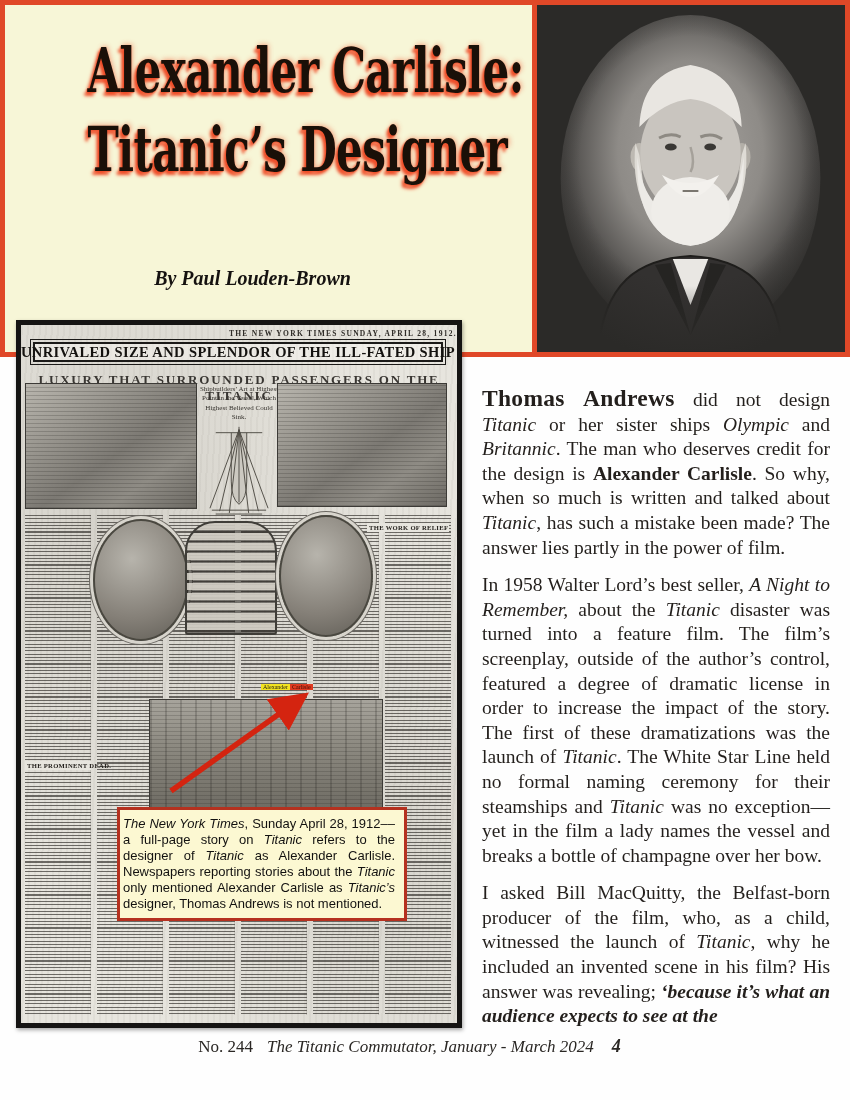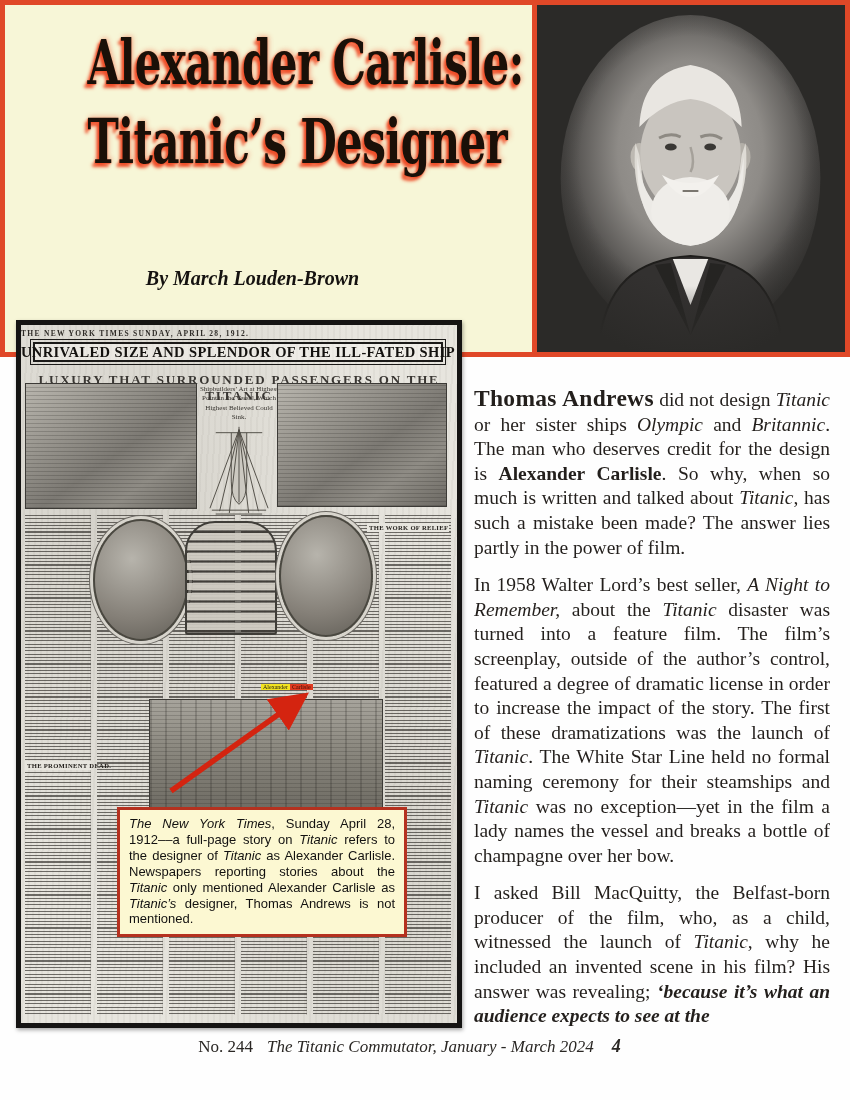--- a/index.html
+++ b/index.html
@@ -7,42 +7,42 @@
     --cream:#f7f6d7; --dark:#2b2a28; --glow:#ef4f2a;
     --paper:#e7e5de; --ink:#231f1c; --hlyellow:#f2e31f; --hlred:#e03a20;
   }
   *{margin:0;padding:0;box-sizing:border-box}
   body{background:#fff;font-family:"Liberation Serif",serif}
   .page{position:relative;width:850px;height:1100px;background:#fefefe;overflow:hidden}
 
   
   .banner{position:absolute;left:0;top:0;width:850px;height:357px;
     background:var(--cream);border:5px solid var(--accent)}
-  .title-block{position:absolute;left:0;top:18px;width:515px;text-align:center;color:#1a1008}
+  .title-block{position:absolute;left:0;top:26px;width:515px;text-align:center;color:#1a1008}
   .title-line{display:block;font-family:"DejaVu Serif",serif;font-weight:700;
     font-size:62px;line-height:79px;letter-spacing:-1px;white-space:nowrap;
     transform:scaleX(.68);transform-origin:50% 50%;
     text-shadow:-4px 4px 4px var(--glow),-1px 1px 2px var(--glow),2px -1px 6px rgba(239,79,42,.45)}
   .byline{position:absolute;left:0;top:262px;width:495px;text-align:center;
     font-weight:700;font-style:italic;font-size:20px;color:#151210}
   .portrait-block{position:absolute;right:0;top:0;width:313px;height:347px;
     background:var(--dark);border-left:5px solid var(--accent)}
   .portrait-block svg{display:block;width:100%;height:100%}
 
   
   .clipping{position:absolute;left:16px;top:320px;width:446px;height:708px;
     border:5px solid #151413;background:var(--paper);z-index:3;
     box-shadow:1px 2px 4px rgba(0,0,0,.35)}
   .paper{position:relative;width:436px;height:698px;color:#2e2b27;
     background-color:var(--paper);
     background-image:
       radial-gradient(ellipse at 22% 28%, rgba(110,104,94,.16), transparent 55%),
       radial-gradient(ellipse at 78% 72%, rgba(110,104,94,.14), transparent 50%),
       repeating-linear-gradient(93deg, rgba(90,85,75,.05) 0 2px, transparent 2px 6px)}
-  .masthead{position:absolute;left:0;top:4px;width:100%;text-align:left;
+  .masthead{position:absolute;left:0;top:4px;width:100%;text-align:right;
     font-size:7.5px;font-weight:700;letter-spacing:1.3px;color:#2e2b27}
   .headline-box{position:absolute;left:12px;top:17px;width:410px;height:20px;
     border:2px solid #1b1a18;outline:1px solid #1b1a18;outline-offset:2px;
     display:flex;align-items:center;justify-content:center;background:rgba(250,249,244,.45)}
   .headline-box span{font-size:14.5px;font-weight:700;letter-spacing:.4px;white-space:nowrap;color:#14120f}
   .subhead{position:absolute;left:0;top:47px;width:100%;text-align:center;
     font-size:13px;letter-spacing:1.8px;color:#3a3733;font-weight:700}
 
   .engraving{position:absolute;border:1px solid #3c3a36;
     background-image:
@@ -75,27 +75,27 @@
 
   .hl{position:absolute;left:240px;top:358px;font-size:6px;line-height:9px;white-space:nowrap}
   .hl .y{background:var(--hlyellow);color:#262014;padding:0 2px}
   .hl .r{background:var(--hlred);color:#3a0c06;padding:0 2px}
 
   .arrow-svg{position:absolute;left:0;top:0;width:436px;height:698px;pointer-events:none}
 
   .caption-box{position:absolute;left:96px;top:482px;width:290px;
     background:#fcf8d2;border:3px solid var(--capborder);
     font-family:"Liberation Sans",sans-serif;font-size:13px;line-height:15.9px;
-    color:#121110;text-align:justify;padding:6px 9px 7px 9px}
+    color:#121110;text-align:justify;padding:6px 9px 7px 3px}
   .caption-box .r-i{font-style:italic}
 
   
   .article{position:absolute;left:470px;top:386px;width:360px;
     font-size:19.5px;line-height:24.6px;color:var(--ink);text-align:justify}
-  .article p{margin:0 0 13px 4px}
+  .article p{margin:0 0 13px 12px}
   .r-b{font-weight:700}
   .r-i{font-style:italic}
   .r-bi{font-weight:700;font-style:italic}
   .r-lead{font-weight:700;font-size:23.5px;letter-spacing:.3px}
 
   
   .footer{position:absolute;left:0;top:1036px;width:758px;text-align:center;
     padding-left:61px;font-size:17px;color:#2a2724}
   .footer .issue{margin-right:14px}
   .footer .journal{font-style:italic;margin-right:18px}
@@ -104,21 +104,21 @@
 </head>
 <body>
 
 <div class="page">
 
   <div class="banner">
     <h1 class="title-block">
       <span class="title-line">Alexander Carlisle:</span>
       <span class="title-line">Titanic’s Designer</span>
     </h1>
-    <div class="byline">By March Louden-Brown</div>
+    <div class="byline">By Paul Louden-Brown</div>
 
     <div class="portrait-block">
       <svg viewBox="0 0 313 347" preserveAspectRatio="none">
         <defs>
           <radialGradient id="pg" cx="50%" cy="42%" r="62%">
             <stop offset="0%" stop-color="#a8a5a1"></stop>
             <stop offset="45%" stop-color="#8e8b87"></stop>
             <stop offset="78%" stop-color="#4a4846"></stop>
             <stop offset="100%" stop-color="#2b2a28"></stop>
           </radialGradient>

